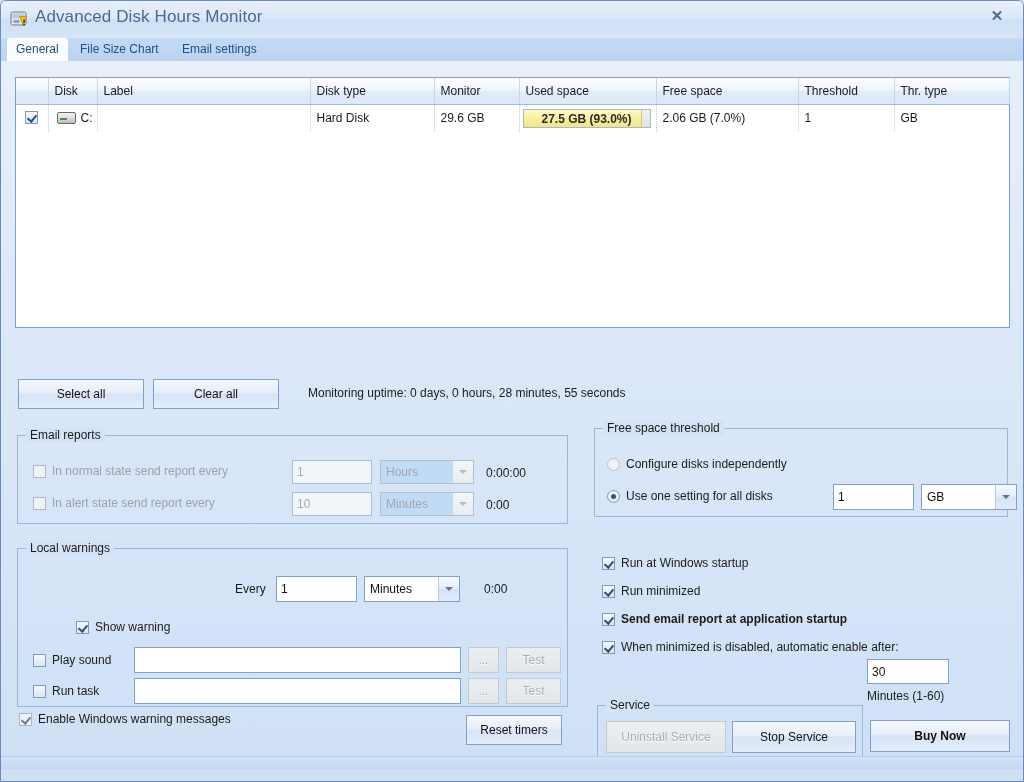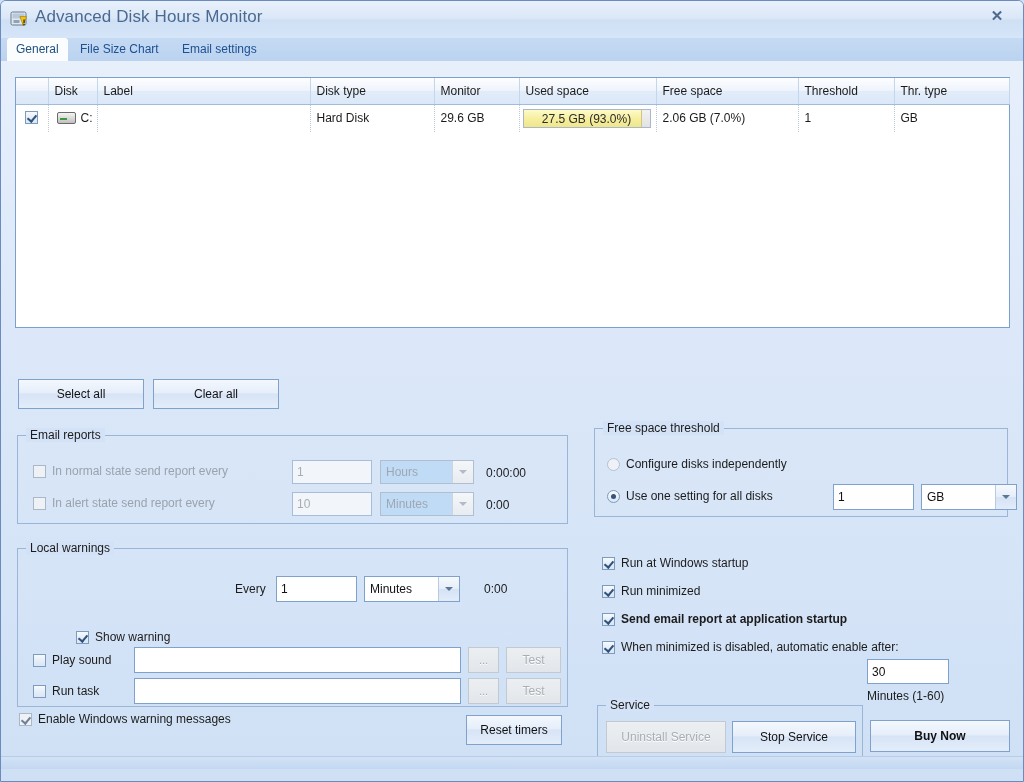--- a/index.html
+++ b/index.html
@@ -110,21 +110,21 @@
     margin-top:1px;
   }
   .prog-fill{
     position:absolute;left:0;top:0;bottom:0;
     background:linear-gradient(to bottom,#fdfbc8 0%,#f6efa0 50%,#efe58c 100%);
     border-right:1px solid #cfc77f;
   }
   .prog-label{
     position:absolute;left:0;right:0;top:0;bottom:0;
     display:flex;align-items:center;justify-content:center;
-    font-size:12px;color:#2b2b2b;
+    font-size:12px;color:#2b2b2b;font-weight:bold;
   }
   
   .cb{
     display:inline-block;width:13px;height:13px;box-sizing:border-box;
     border:1px solid #7d9bbd;
     background:linear-gradient(to bottom,#f6fafe 0%,#e6eef8 50%,#dbe7f6 100%);
     position:relative;vertical-align:-2px;flex:0 0 auto;
   }
   .cb.checked:after{
     content:"";position:absolute;left:3px;top:1px;width:4px;height:7px;
@@ -286,20 +286,21 @@
             <td>2.06 GB (7.0%)</td>
             <td>1</td>
             <td style="border-right:none;">GB</td>
           </tr>
         </tbody>
       </table>
     </div>
 
     <div class="btn" style="left:17px;top:318px;width:126px;height:30px;position:absolute;text-align:center;">Select all</div>
     <div class="btn" style="left:152px;top:318px;width:126px;height:30px;position:absolute;">Clear all</div>
+    <div class="lbl" style="left:307px;top:325px;">Monitoring uptime: 0 days, 0 hours, 28 minutes, 55 seconds</div>
 
     <div class="group" style="left:16px;top:374px;width:551px;height:89px;">
       <span class="legend">Email reports</span>
 
       <div class="cbrow" style="left:15px;top:28px;">
         <span class="cb dis"></span>
         <span class="lbl dis" style="position:static;">In normal state send report every</span>
       </div>
       <div class="txt dis" style="position:absolute;left:274px;top:24px;width:80px;height:24px;">1</div>
       <div class="combo dis" style="position:absolute;left:362px;top:24px;width:94px;height:24px;">
@@ -351,21 +352,21 @@
       <div class="lbl" style="left:217px;top:33px;">Every</div>
       <div class="txt" style="position:absolute;left:258px;top:27px;width:81px;height:26px;">1</div>
       <div class="combo" style="position:absolute;left:346px;top:27px;width:96px;height:26px;">
         <span class="cval">Minutes</span>
         <span class="carrow">
             <i class="arrow-dn"></i>
           </span>
       </div>
       <div class="lbl" style="left:466px;top:33px;">0:00</div>
 
-      <div class="cbrow" style="left:15px;top:81px;padding-left:43px;">
+      <div class="cbrow" style="left:15px;top:71px;padding-left:43px;">
         <span class="cb checked"></span>
         <span class="lbl" style="position:static;">Show warning</span>
       </div>
 
       <div class="cbrow" style="left:15px;top:104px;">
         <span class="cb"></span>
         <span class="lbl" style="position:static;">Play sound</span>
       </div>
       <div class="txt" style="position:absolute;left:116px;top:98px;width:327px;height:26px;"></div>
       <div class="btn dis" style="position:absolute;left:450px;top:98px;width:31px;height:26px;font-size:11px;">...</div>

